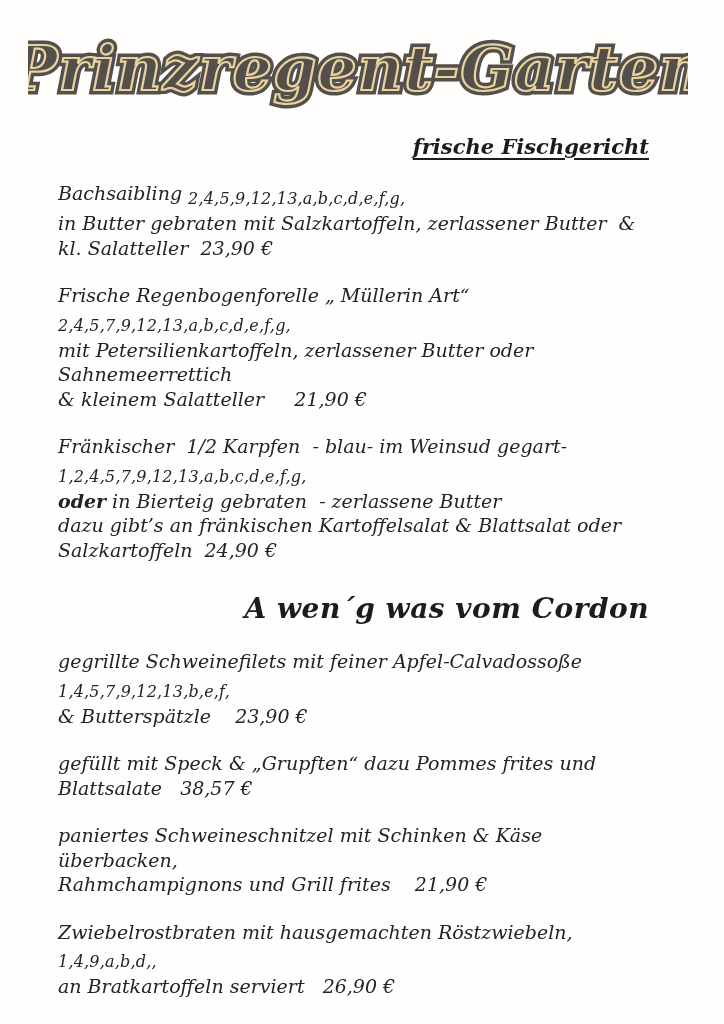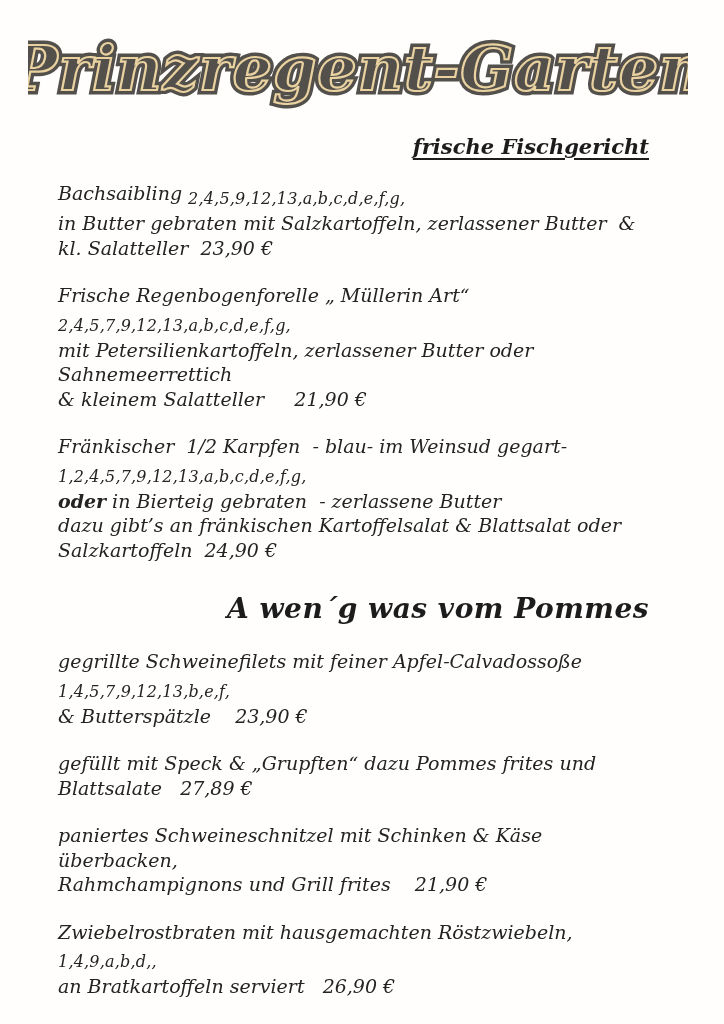--- a/index.html
+++ b/index.html
@@ -89,27 +89,27 @@
           <div class="item-line"><span class="seg-n">mit Petersilienkartoffeln, zerlassener Butter oder Sahnemeerrettich</span></div>
           <div class="item-line"><span class="seg-n">&amp; kleinem Salatteller     </span><span class="seg-price">21,90 €</span></div>
         </div>
         <div class="menu-item">
           <div class="item-line"><span class="seg-n">Fränkischer  1/2 Karpfen  - blau- im Weinsud gegart- </span><span class="seg-sub">1,2,4,5,7,9,12,13,a,b,c,d,e,f,g,</span></div>
           <div class="item-line"><span class="seg-b">oder</span><span class="seg-n"> in Bierteig gebraten  - zerlassene Butter</span></div>
           <div class="item-line"><span class="seg-n">dazu gibt’s an fränkischen Kartoffelsalat &amp; Blattsalat oder Salzkartoffeln  </span><span class="seg-price">24,90 €</span></div>
         </div>
       </div>
       <div class="menu-section">
-        <div class="section-heading large">A wen´g was vom Pommes</div>
+        <div class="section-heading large">A wen´g was vom Cordon</div>
         <div class="menu-item">
           <div class="item-line"><span class="seg-n">gegrillte Schweinefilets mit feiner Apfel-Calvadossoße </span><span class="seg-sub">1,4,5,7,9,12,13,b,e,f,</span></div>
           <div class="item-line"><span class="seg-n">&amp; Butterspätzle    </span><span class="seg-price">23,90 €</span></div>
         </div>
         <div class="menu-item">
-          <div class="item-line"><span class="seg-n">gefüllt mit Speck &amp; „Grupften“ dazu Pommes frites und Blattsalate   </span><span class="seg-price">27,89 €</span></div>
+          <div class="item-line"><span class="seg-n">gefüllt mit Speck &amp; „Grupften“ dazu Pommes frites und Blattsalate   </span><span class="seg-price">38,57 €</span></div>
         </div>
         <div class="menu-item">
           <div class="item-line"><span class="seg-n">paniertes Schweineschnitzel mit Schinken &amp; Käse überbacken,</span></div>
           <div class="item-line"><span class="seg-n">Rahmchampignons und Grill frites    </span><span class="seg-price">21,90 €</span></div>
         </div>
         <div class="menu-item">
           <div class="item-line"><span class="seg-n">Zwiebelrostbraten mit hausgemachten Röstzwiebeln, </span><span class="seg-sub">1,4,9,a,b,d,,</span></div>
           <div class="item-line"><span class="seg-n">an Bratkartoffeln serviert   </span><span class="seg-price">26,90 €</span></div>
         </div>
         <div class="menu-item">

